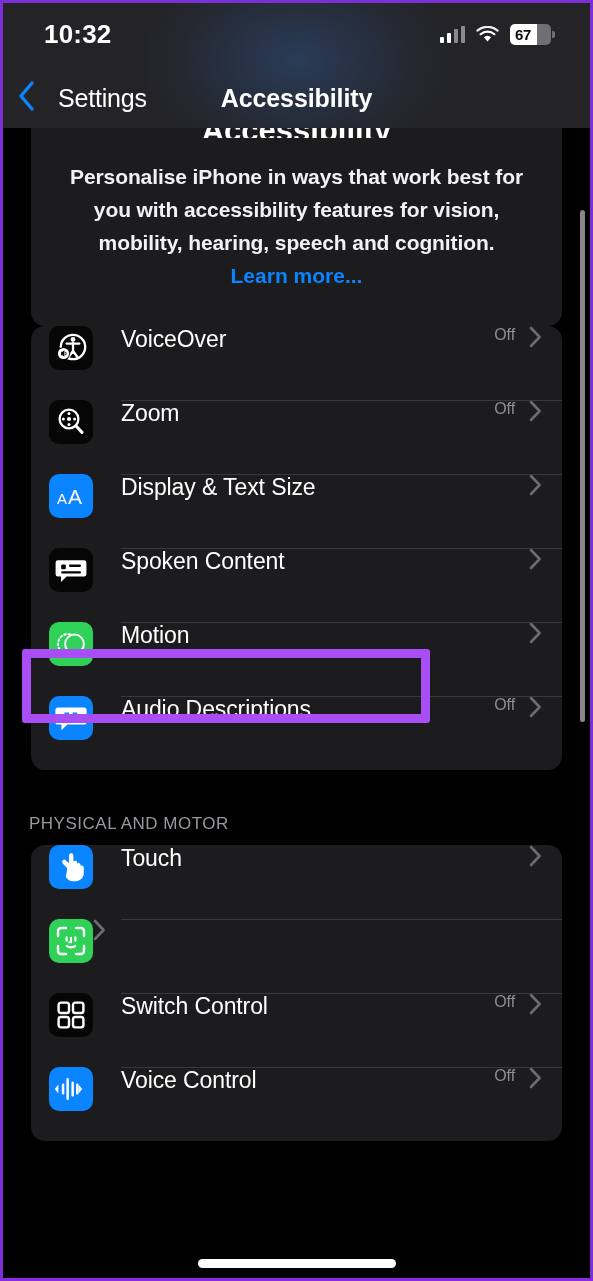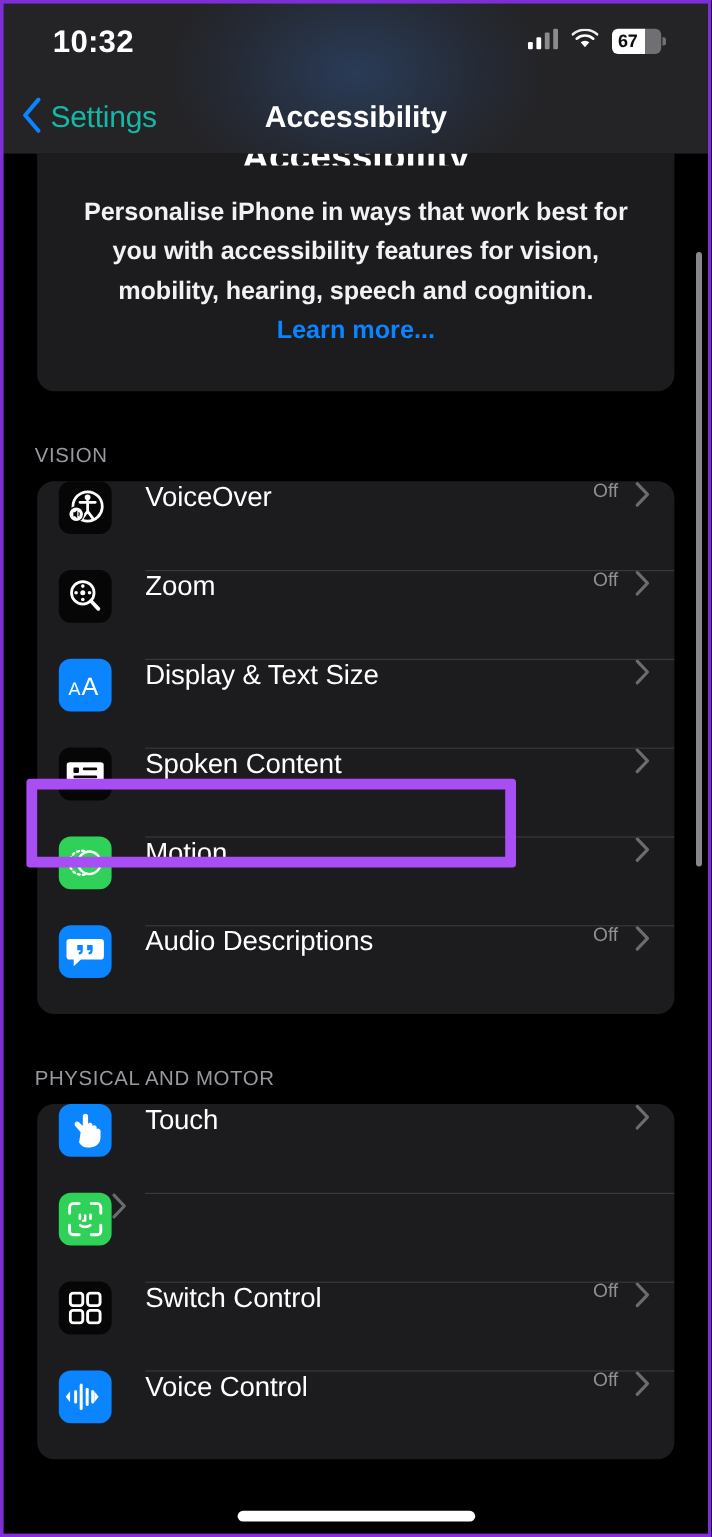--- a/index.html
+++ b/index.html
@@ -45,21 +45,21 @@
     gap: 35px;
   }
   #status-time {
     color: #ffffff;
     font-size: 26px;
     font-weight: 700;
     letter-spacing: 0.2px;
   }
   #status-right {
     display: flex;
-    align-items: flex-start;
+    align-items: center;
     gap: 11px;
   }
   .bars { display: flex; align-items: flex-end; gap: 2.5px; height: 17px; }
   .bars i { display: block; width: 4.5px; border-radius: 1px; background: #ffffff; }
   .bars i:nth-child(1) { height: 6px; }
   .bars i:nth-child(2) { height: 10px; background:#ffffff; }
   .bars i:nth-child(3) { height: 13.5px; background:#8b8b8f; }
   .bars i:nth-child(4) { height: 17px;  background:#8b8b8f; }
 
   .wifi { position: relative; width: 23px; height: 17px; }
@@ -111,23 +111,24 @@
   #back-button {
     position: absolute;
     left: 18px;
     display: flex;
     align-items: center;
     gap: 7px;
     cursor: pointer;
   }
   #back-chevron { display:block; }
   #back-label {
-    color: #14b8a6;
+    color: #ffffff;
     font-size: 25px;
     letter-spacing: -0.2px;
+    margin-left: 16px;
   }
   #nav-title {
     width: 100%;
     text-align: center;
     color: #ffffff;
     font-size: 25px;
     font-weight: 700;
     letter-spacing: -0.1px;
   }
 
@@ -283,21 +284,20 @@
   <div id="content">
 
     <div id="large-title">Accessibility</div>
 
     <div id="intro-card">
       <div id="intro-text">Personalise iPhone in ways that work best for you with accessibility features for vision, mobility, hearing, speech and cognition.</div>
       <a id="intro-link">Learn more...</a>
     </div>
 
     <div id="sections-root">
-        <div class="section-header">VISION</div>
         <div class="card">
           <div class="row">
             <span class="app-icon icon-black">
               <svg width="36" height="36" viewBox="0 0 36 36">
         <circle cx="20" cy="17" r="12.2" fill="none" stroke="#fff" stroke-width="2.3"></circle>
         <circle cx="20" cy="9.4" r="2.4" fill="#fff"></circle>
         <path d="M13.6 13.6 L26.4 13.6 M20 12.6 L20 21 M20 21 L15.6 27 M20 21 L24.4 27" stroke="#fff" stroke-width="2.3" stroke-linecap="round" fill="none"></path>
         <circle cx="10.5" cy="23.5" r="6.6" fill="#060606"></circle>
         <circle cx="10.5" cy="23.5" r="5.6" fill="#fff"></circle>
         <path d="M8.1 21.8 L9.6 21.8 L11.4 20.2 L11.4 26.8 L9.6 25.2 L8.1 25.2 Z" fill="#060606"></path>

